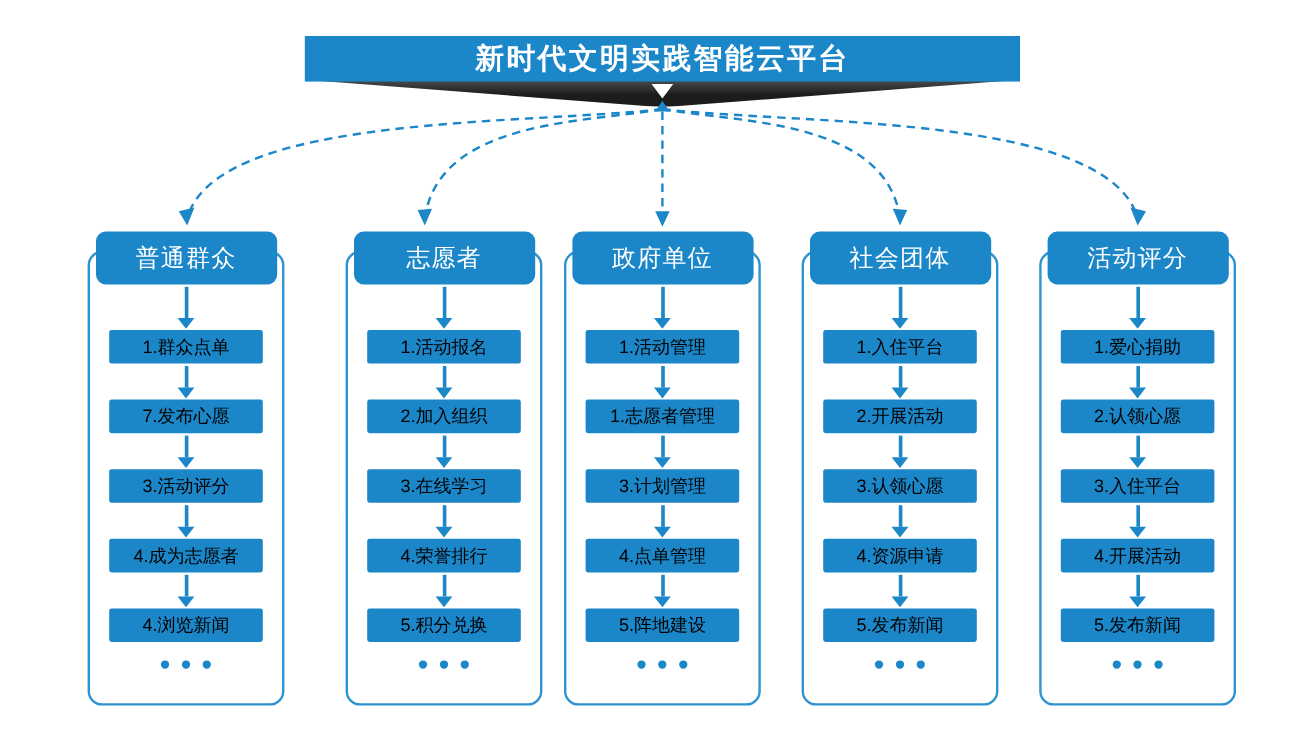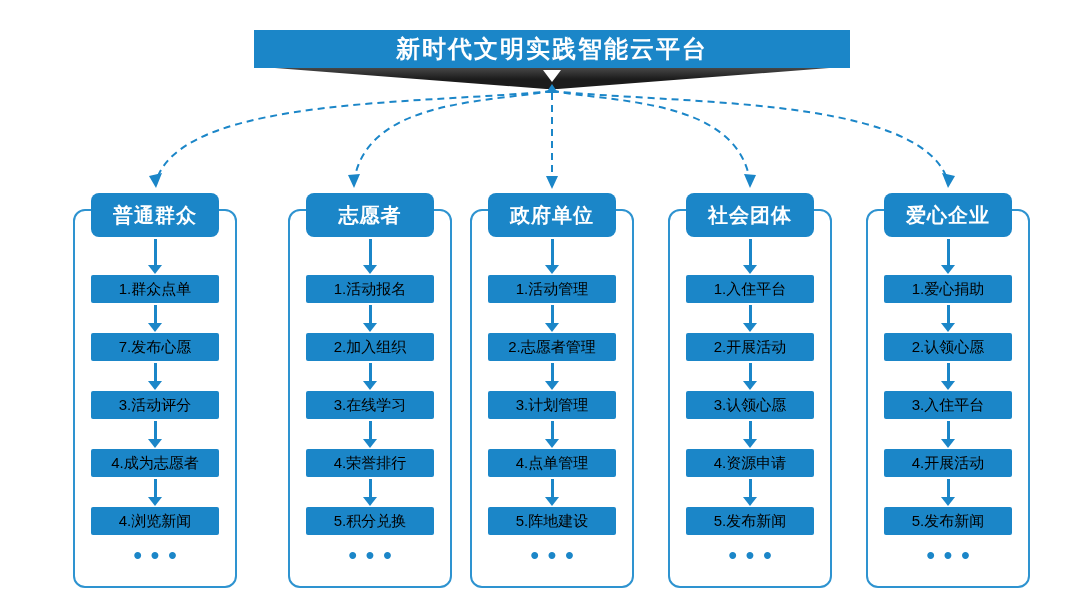--- a/index.html
+++ b/index.html
@@ -53,24 +53,24 @@
   .column{
     position:absolute;top:193px;width:164px;height:395px;
     display:flex;flex-direction:column;align-items:center;
   }
   .panel{
     position:absolute;left:0;right:0;top:16px;bottom:0;
     border:2px solid var(--panel-border);border-radius:12px;
     background:transparent;z-index:0;
   }
   .col-header{
-    position:relative;z-index:2;width:128px;height:44px;
+    position:relative;z-index:2;width:151px;height:44px;
     background:var(--accent);border-radius:8px;
     display:flex;align-items:center;justify-content:center;
-    color:#ffffff;font-size:20px;font-weight:bold;letter-spacing:1px;
+    color:#ffffff;font-size:20px;font-weight:normal;letter-spacing:1px;
   }
   .item{
     position:relative;z-index:2;width:128px;height:28px;
     background:var(--accent);border-radius:2px;
     display:flex;align-items:center;justify-content:center;
     color:#000000;font-size:15px;
   }
   .v-arrow{
     position:relative;z-index:2;width:3px;background:var(--accent);margin:2px 0;
   }
@@ -145,21 +145,21 @@
     <div class="item">5.积分兑换</div>
     <div class="dots">•••</div>
   </div>
 
   <div class="column c3">
     <div class="panel"></div>
     <div class="col-header">政府单位</div>
     <div class="v-arrow first"></div>
     <div class="item">1.活动管理</div>
     <div class="v-arrow mid"></div>
-    <div class="item">2.志愿者管理</div>
+    <div class="item">1.志愿者管理</div>
     <div class="v-arrow mid"></div>
     <div class="item">3.计划管理</div>
     <div class="v-arrow mid"></div>
     <div class="item">4.点单管理</div>
     <div class="v-arrow mid"></div>
     <div class="item">5.阵地建设</div>
     <div class="dots">•••</div>
   </div>
 
   <div class="column c4">
@@ -173,21 +173,21 @@
     <div class="item">3.认领心愿</div>
     <div class="v-arrow mid"></div>
     <div class="item">4.资源申请</div>
     <div class="v-arrow mid"></div>
     <div class="item">5.发布新闻</div>
     <div class="dots">•••</div>
   </div>
 
   <div class="column c5">
     <div class="panel"></div>
-    <div class="col-header">爱心企业</div>
+    <div class="col-header">活动评分</div>
     <div class="v-arrow first"></div>
     <div class="item">1.爱心捐助</div>
     <div class="v-arrow mid"></div>
     <div class="item">2.认领心愿</div>
     <div class="v-arrow mid"></div>
     <div class="item">3.入住平台</div>
     <div class="v-arrow mid"></div>
     <div class="item">4.开展活动</div>
     <div class="v-arrow mid"></div>
     <div class="item">5.发布新闻</div>

